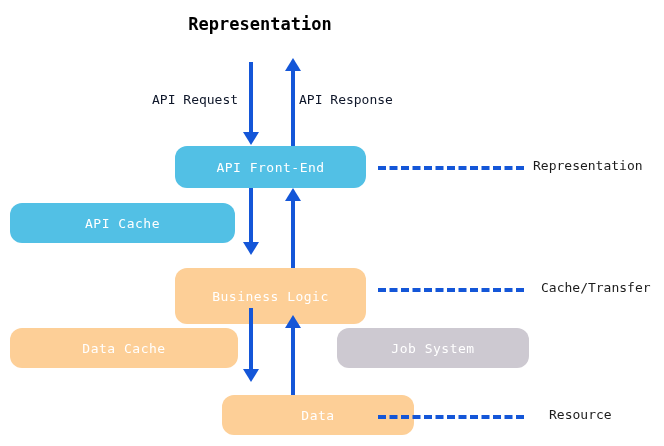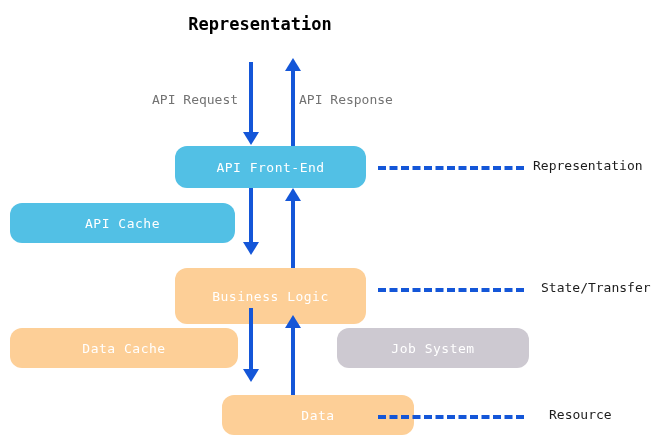--- a/index.html
+++ b/index.html
@@ -64,21 +64,21 @@
     position: absolute;
     height: 0;
     border-top: 4px dashed #1456d8;
   }
 
   
   .flow-label {
     position: absolute;
     font-family: "DejaVu Sans Mono", "Liberation Mono", monospace;
     font-size: 13px;
-    color: #737373;
+    color: #0f172a;
     white-space: nowrap;
   }
   .side-label {
     position: absolute;
     font-family: "DejaVu Sans Mono", "Liberation Mono", monospace;
     font-size: 13px;
     color: #1c1c1c;
     white-space: nowrap;
   }
 </style>
@@ -113,21 +113,21 @@
   <div class="arrowhead arrowhead-down" style="left:243px; top:242px;"></div>
 
   <div class="arrow" style="left:291px; top:201px; height:67px;"></div>
   <div class="arrowhead arrowhead-up" style="left:285px; top:188px;"></div>
 
   <div class="box box-orange" style="left:175px; top:268px; width:191px; height:56px;">
     <span>Business Logic</span>
   </div>
 
   <div class="dashed" style="left:378px; top:288px; width:146px;"></div>
-  <div class="side-label" style="left:541px; top:280px;">State/Transfer</div>
+  <div class="side-label" style="left:541px; top:280px;">Cache/Transfer</div>
 
   <div class="box box-orange" style="left:10px; top:328px; width:228px; height:40px;">
     <span>Data Cache</span>
   </div>
 
   <div class="box box-gray" style="left:337px; top:328px; width:192px; height:40px;text-align:right;">
     <span>Job System</span>
   </div>
 
   <div class="arrow" style="left:249px; top:308px; height:62px;"></div>

